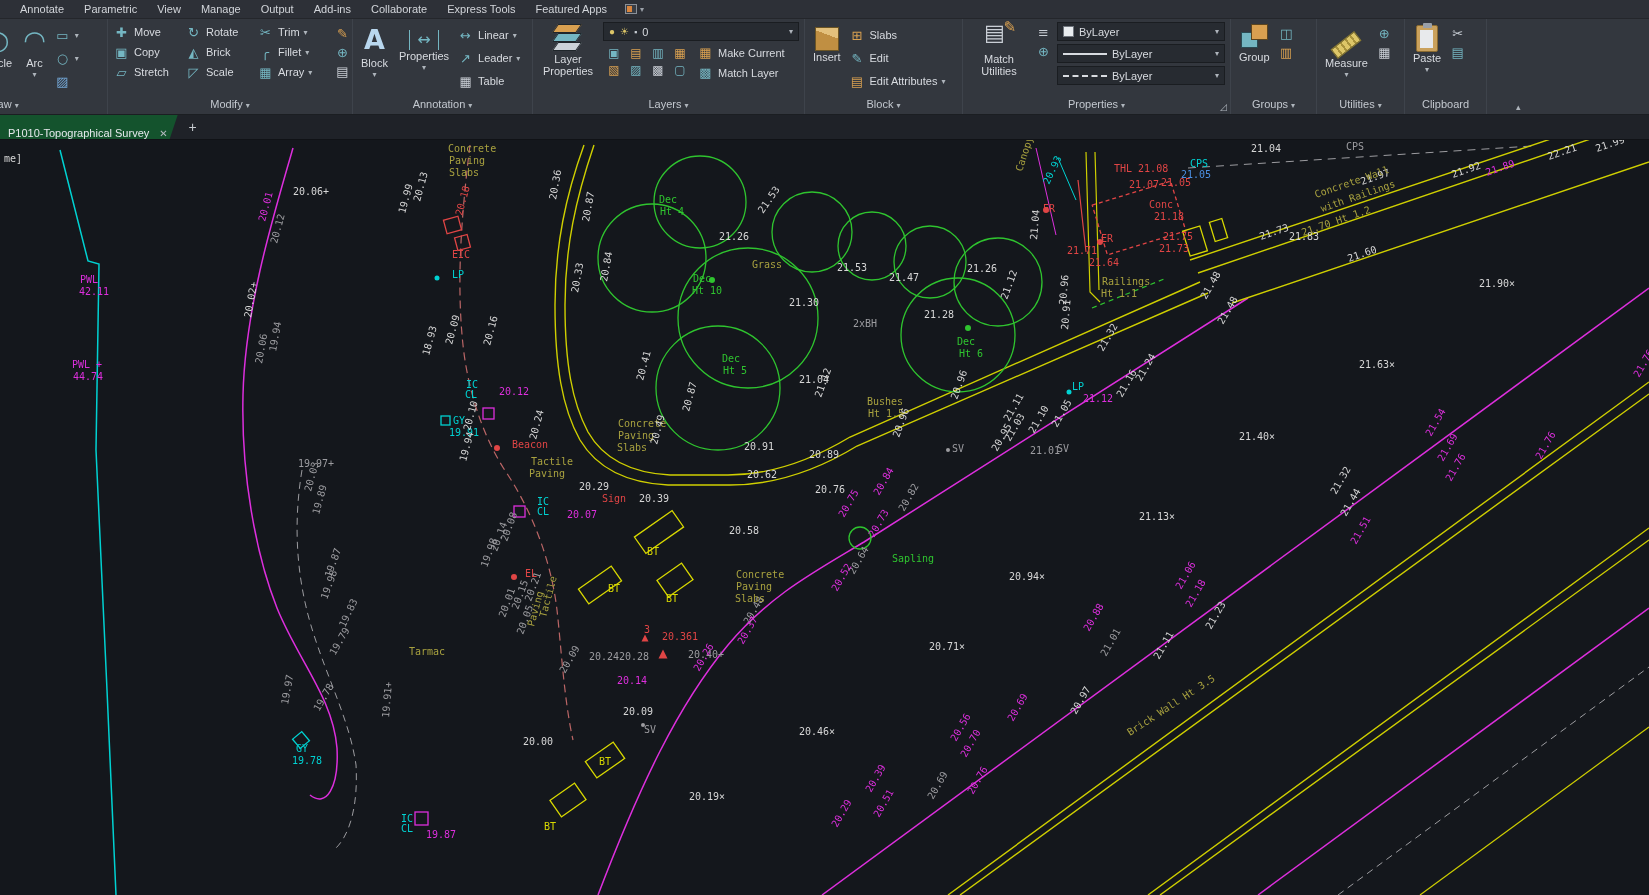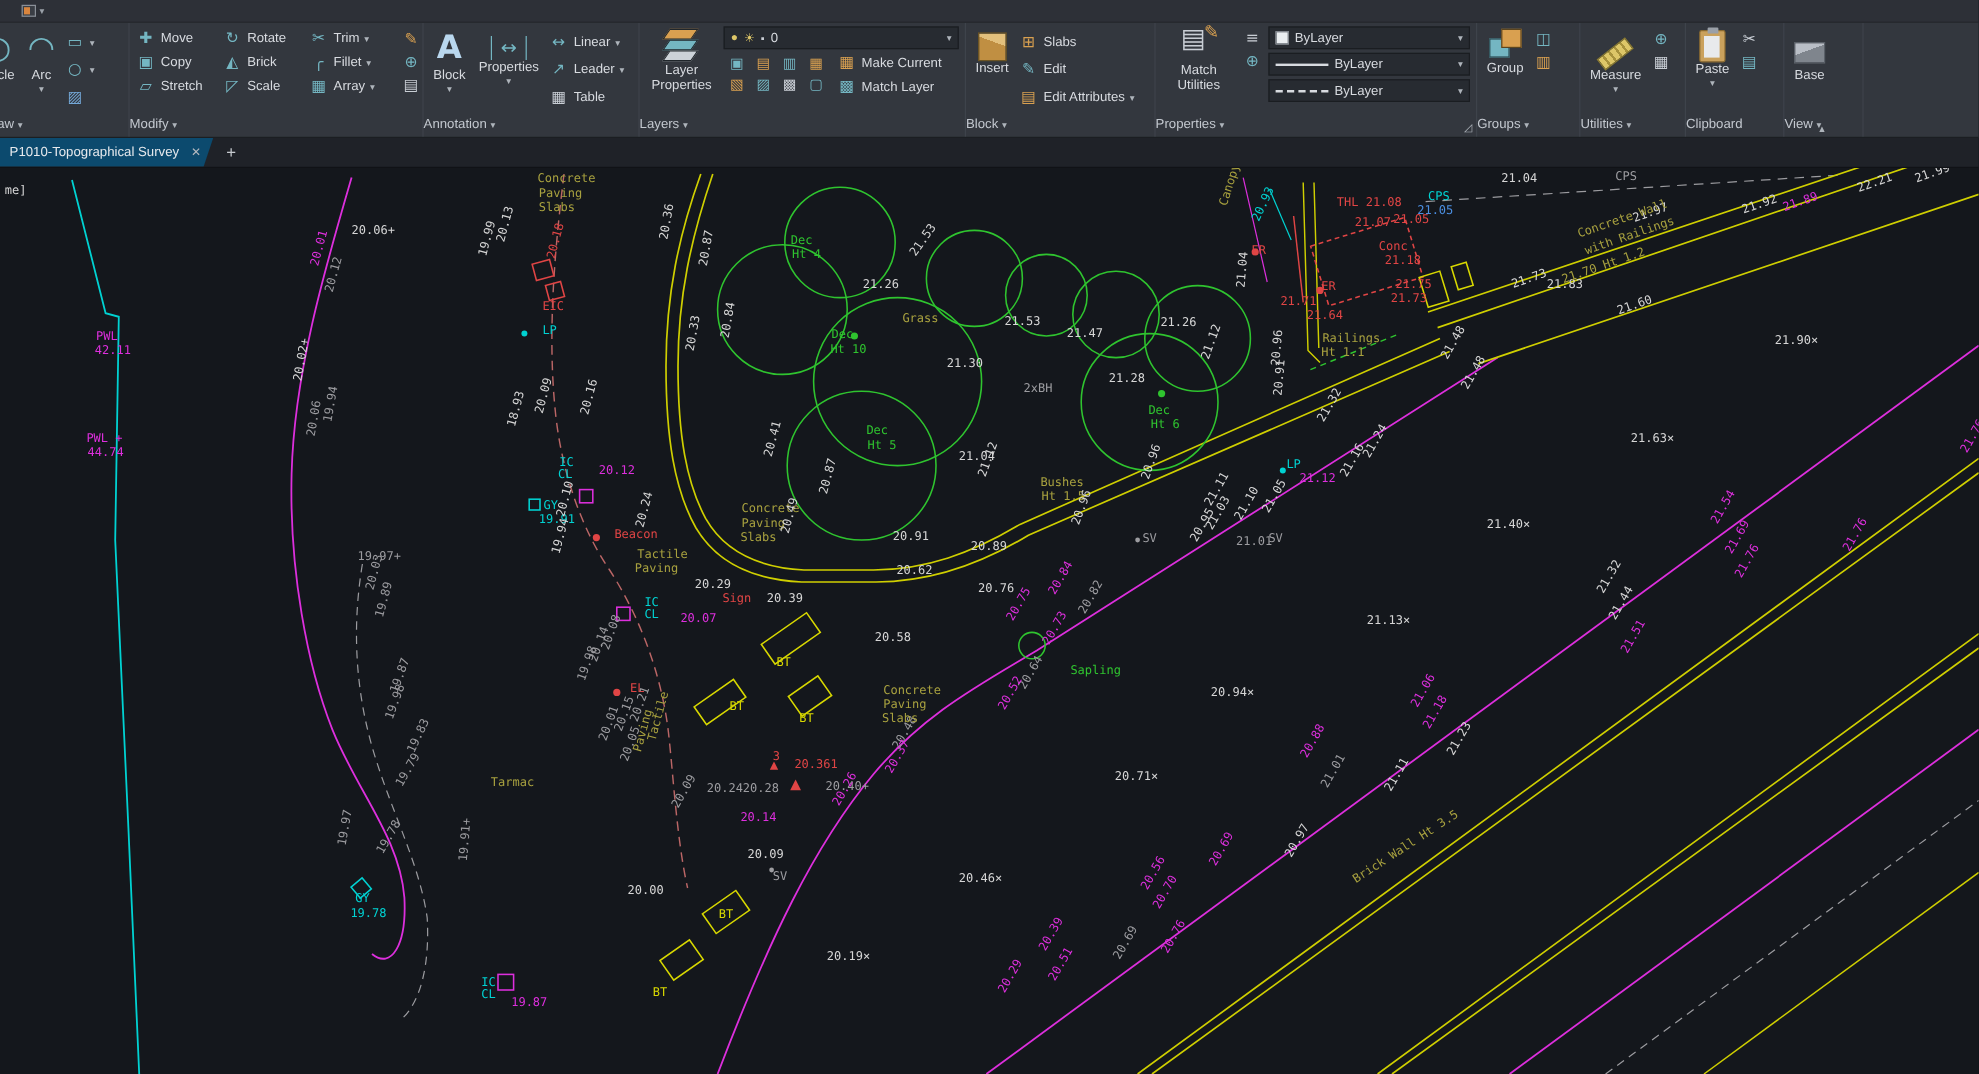--- a/index.html
+++ b/index.html
@@ -8,21 +8,21 @@
   
   .menubar{height:19px;background:#2d3037;border-bottom:1px solid #24262b;display:flex;align-items:center;padding-left:10px}
   .menu-tab{color:#d2d5da;font-size:11px;padding:1px 10px;white-space:nowrap}
   .mb-icon{margin-left:8px;display:flex;align-items:center;gap:3px;color:#9aa0a8;font-size:8px}
   .mb-icon .sq{width:12px;height:10px;border:1px solid #8a9098;background:#3a3e45;position:relative}
   .mb-icon .sq::after{content:"";position:absolute;left:1px;top:1px;width:5px;height:6px;background:#d9853e}
   
   .ribbon{height:96px;background:#33373e;display:flex;border-bottom:1px solid #1b1e22;overflow:hidden;position:relative}
   .panel{border-right:1px solid #3e434b;display:flex;flex-direction:column;flex:none}
   .pbody{flex:1;display:flex;padding:3px 5px 0 5px;gap:5px;align-items:flex-start}
-  .plabel{height:17px;text-align:left;font-size:11px;color:#c3c8cf;line-height:15px;white-space:nowrap}
+  .plabel{height:17px;text-align:center;font-size:11px;color:#c3c8cf;line-height:15px;white-space:nowrap}
   .dd{font-size:8px;color:#aeb4bb}
   .bigbtn{display:flex;flex-direction:column;align-items:center;color:#d8dbe0;font-size:11px;line-height:12px;padding:1px 3px;text-align:center}
   .bigicon{height:34px;display:flex;align-items:center;justify-content:center;font-size:26px;line-height:34px;font-family:"DejaVu Sans",sans-serif}
   .smallrow{display:flex;align-items:center;gap:4px;color:#d8dbe0;font-size:11px;height:20px;white-space:nowrap}
   .smallicon{width:17px;height:16px;display:flex;align-items:center;justify-content:center;font-size:13px;flex:none;font-family:"DejaVu Sans",sans-serif}
   .ministack{display:flex;flex-direction:column;gap:3px;padding-top:3px}
   .ic-teal{color:#74b6c2}.ic-amber{color:#d9a050}.ic-yellow{color:#ddc668}.ic-gray{color:#c9ced5}.ic-blue{color:#74a8d8}
   .dropdown{background:#272b31;border:1px solid #1a1d21;height:19px;display:flex;align-items:center;padding:0 5px;gap:5px;color:#d8dbe0;font-size:11px}
   .dropdown .arrow{margin-left:auto;font-size:8px;color:#aeb4bb}
   .panel-draw{width:132px;margin-left:-24px}
@@ -49,32 +49,43 @@
   .base-icon{width:26px;height:18px;background:linear-gradient(160deg,#b9bec6 40%,#7f858d 40%);border:1px solid #5a6068;margin-top:8px}
   .dim-icon{width:30px;height:20px;border-left:1px solid #74b6c2;border-right:1px solid #74b6c2;display:flex;align-items:center;justify-content:center;color:#74b6c2;font-size:16px;margin-top:7px;font-family:"DejaVu Sans",sans-serif}
   .text-a{font-size:27px;font-weight:bold;color:#b9d7ee;line-height:30px}
   .swatch{width:11px;height:11px;background:#e9edf0;border:1px solid #70767e;flex:none}
   .linesolid{width:44px;border-top:2px solid #d8dbe0;flex:none}
   .linedash{width:44px;border-top:2px dashed #d8dbe0;flex:none}
   .launcher{position:absolute;right:3px;bottom:2px;font-size:9px;color:#aeb4bb;font-family:"DejaVu Sans",sans-serif}
   .ribbon-collapse{position:absolute;left:1516px;bottom:2px;font-size:9px;color:#aeb4bb}
   
   .filetabs{height:25px;background:#1f2228;display:flex;align-items:stretch;border-bottom:1px solid #101216}
-  .filetab{background:#0c4a6e;color:#e6e9ed;font-size:11px;display:flex;align-items:center;gap:10px;padding:0 12px 0 8px;clip-path:polygon(0 0,calc(100% - 2px) 0,calc(100% - 10px) 100%,0 100%)}
+  .filetab{background:#14532d;color:#e6e9ed;font-size:11px;display:flex;align-items:flex-end;gap:10px;padding:0 12px 0 8px;clip-path:polygon(0 0,calc(100% - 2px) 0,calc(100% - 10px) 100%,0 100%)}
   .closex{color:#b6bac0;font-size:10px}
   .newtab{width:26px;display:flex;align-items:center;justify-content:center;color:#c6cacf;font-size:14px}
   
   .canvas{position:relative;width:1649px;height:755px;background:#14171c}
   #cad-svg{position:absolute;inset:0}
   #cad-svg text{font-family:"DejaVu Sans Mono",monospace;font-size:10px}
 </style>
 </head>
 <body>
 
 <div class="menubar">
+  <span style="display:flex">
+      <span class="menu-tab">Annotate</span>
+      <span class="menu-tab">Parametric</span>
+      <span class="menu-tab">View</span>
+      <span class="menu-tab">Manage</span>
+      <span class="menu-tab">Output</span>
+      <span class="menu-tab">Add-ins</span>
+      <span class="menu-tab">Collaborate</span>
+      <span class="menu-tab">Express Tools</span>
+      <span class="menu-tab">Featured Apps</span>
+    </span>
   <span class="mb-icon">
       <span class="sq"></span>
       <span>▾</span>
     </span>
 </div>
 
 <div class="ribbon">
 
   <div class="panel panel-draw">
     <div class="pbody">
@@ -335,31 +346,20 @@
         <span class="dd">▾</span>
       </div>
       <div class="ministack">
         <span class="smallicon ic-gray">✂</span>
         <span class="smallicon ic-teal">▤</span>
       </div>
     </div>
     <div class="plabel"><span>Clipboard</span></div>
   </div>
 
-  <div class="panel" style="width:66px">
-    <div class="pbody">
-      <div class="bigbtn">
-        <span class="bigicon">
-            <span class="base-icon"></span>
-          </span>
-        <span>Base</span>
-      </div>
-    </div>
-    <div class="plabel"><span>View</span> <span class="dd">▾</span></div>
-  </div>
 
   <span class="ribbon-collapse">▴</span>
 </div>
 
 <div class="filetabs">
   <div class="filetab">
     <span>P1010-Topographical Survey</span>
     <span class="closex">✕</span>
   </div>
   <div class="newtab">+</div>

